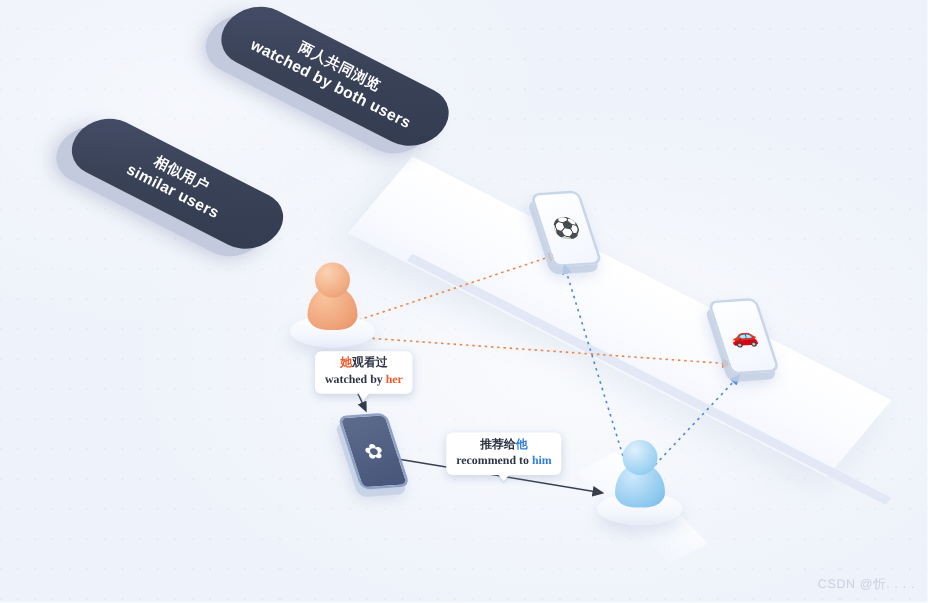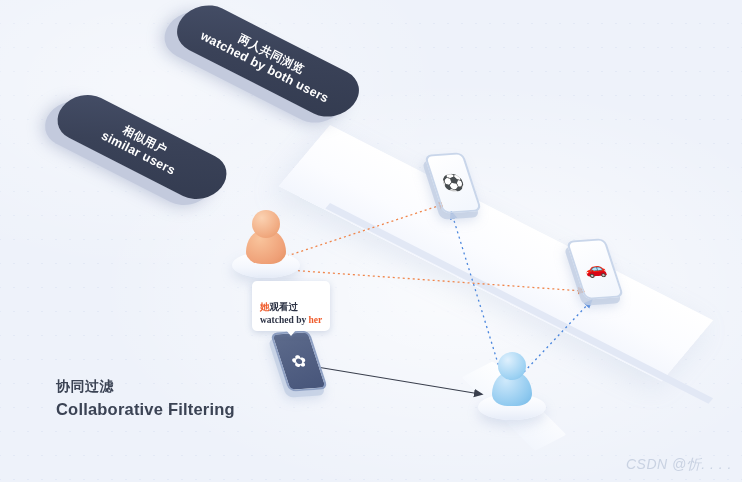--- a/index.html
+++ b/index.html
@@ -167,23 +167,23 @@
 
   #phone-ball   { left: 434px; top: 152px; }
   #phone-car    { left: 576px; top: 238px; }
   #phone-flower { left: 280px; top: 330px; }
 
   
   .callout {
     position: absolute;
     background: #ffffff;
     border-radius: 5px;
-    padding: 20px 8px 5px;
+    padding: 4px 8px 5px;
     box-shadow: 0 2px 7px rgba(120,140,180,0.30);
-    text-align: left;
+    text-align: center;
     font-size: 9.5px;
     line-height: 1.32;
     color: #2e3446;
     white-space: nowrap;
   }
   .callout .cn { font-weight: 700; font-size: 9.5px; }
   .callout .en { font-weight: 700; font-size: 9.5px; font-family: Liberation Serif, serif; }
   .callout::after {
     content: "";
     position: absolute;
@@ -219,25 +219,24 @@
     font-weight: 700;
     letter-spacing: 0.2px;
     margin-top: 4px;
   }
 
   
   #watermark {
     position: absolute;
     right: 10px;
     bottom: 8px;
-    font-size: 14px;
+    font-size: 10px;
     color: #c9d2e2;
     letter-spacing: 0.5px;
     user-select: none;
-    font-style: italic;
   }
 
   svg.links {
     position: absolute;
     inset: 0;
     width: 742px;
     height: 482px;
     pointer-events: none;
   }
 </style>
@@ -319,21 +318,25 @@
 
   <div class="callout" id="callout-her">
     <div class="cn">
       <span class="hl-orange">她</span><span>观看过</span>
     </div>
     <div class="en">
       <span>watched by </span><span class="hl-orange">her</span>
     </div>
   </div>
 
-
-  <div id="title-block">
-    <div class="t-cn">协同过滤</div>
-    <div class="t-en">Collaborative Filtering</div>
-  </div>
+  <div class="callout" id="callout-him">
+    <div class="cn">
+      <span>推荐给</span><span class="hl-blue">他</span>
+    </div>
+    <div class="en">
+      <span>recommend to </span><span class="hl-blue">him</span>
+    </div>
+  </div>
+
 
   <div id="watermark">CSDN @忻. . . .</div>
 
 </div>
 
 </body></html>

